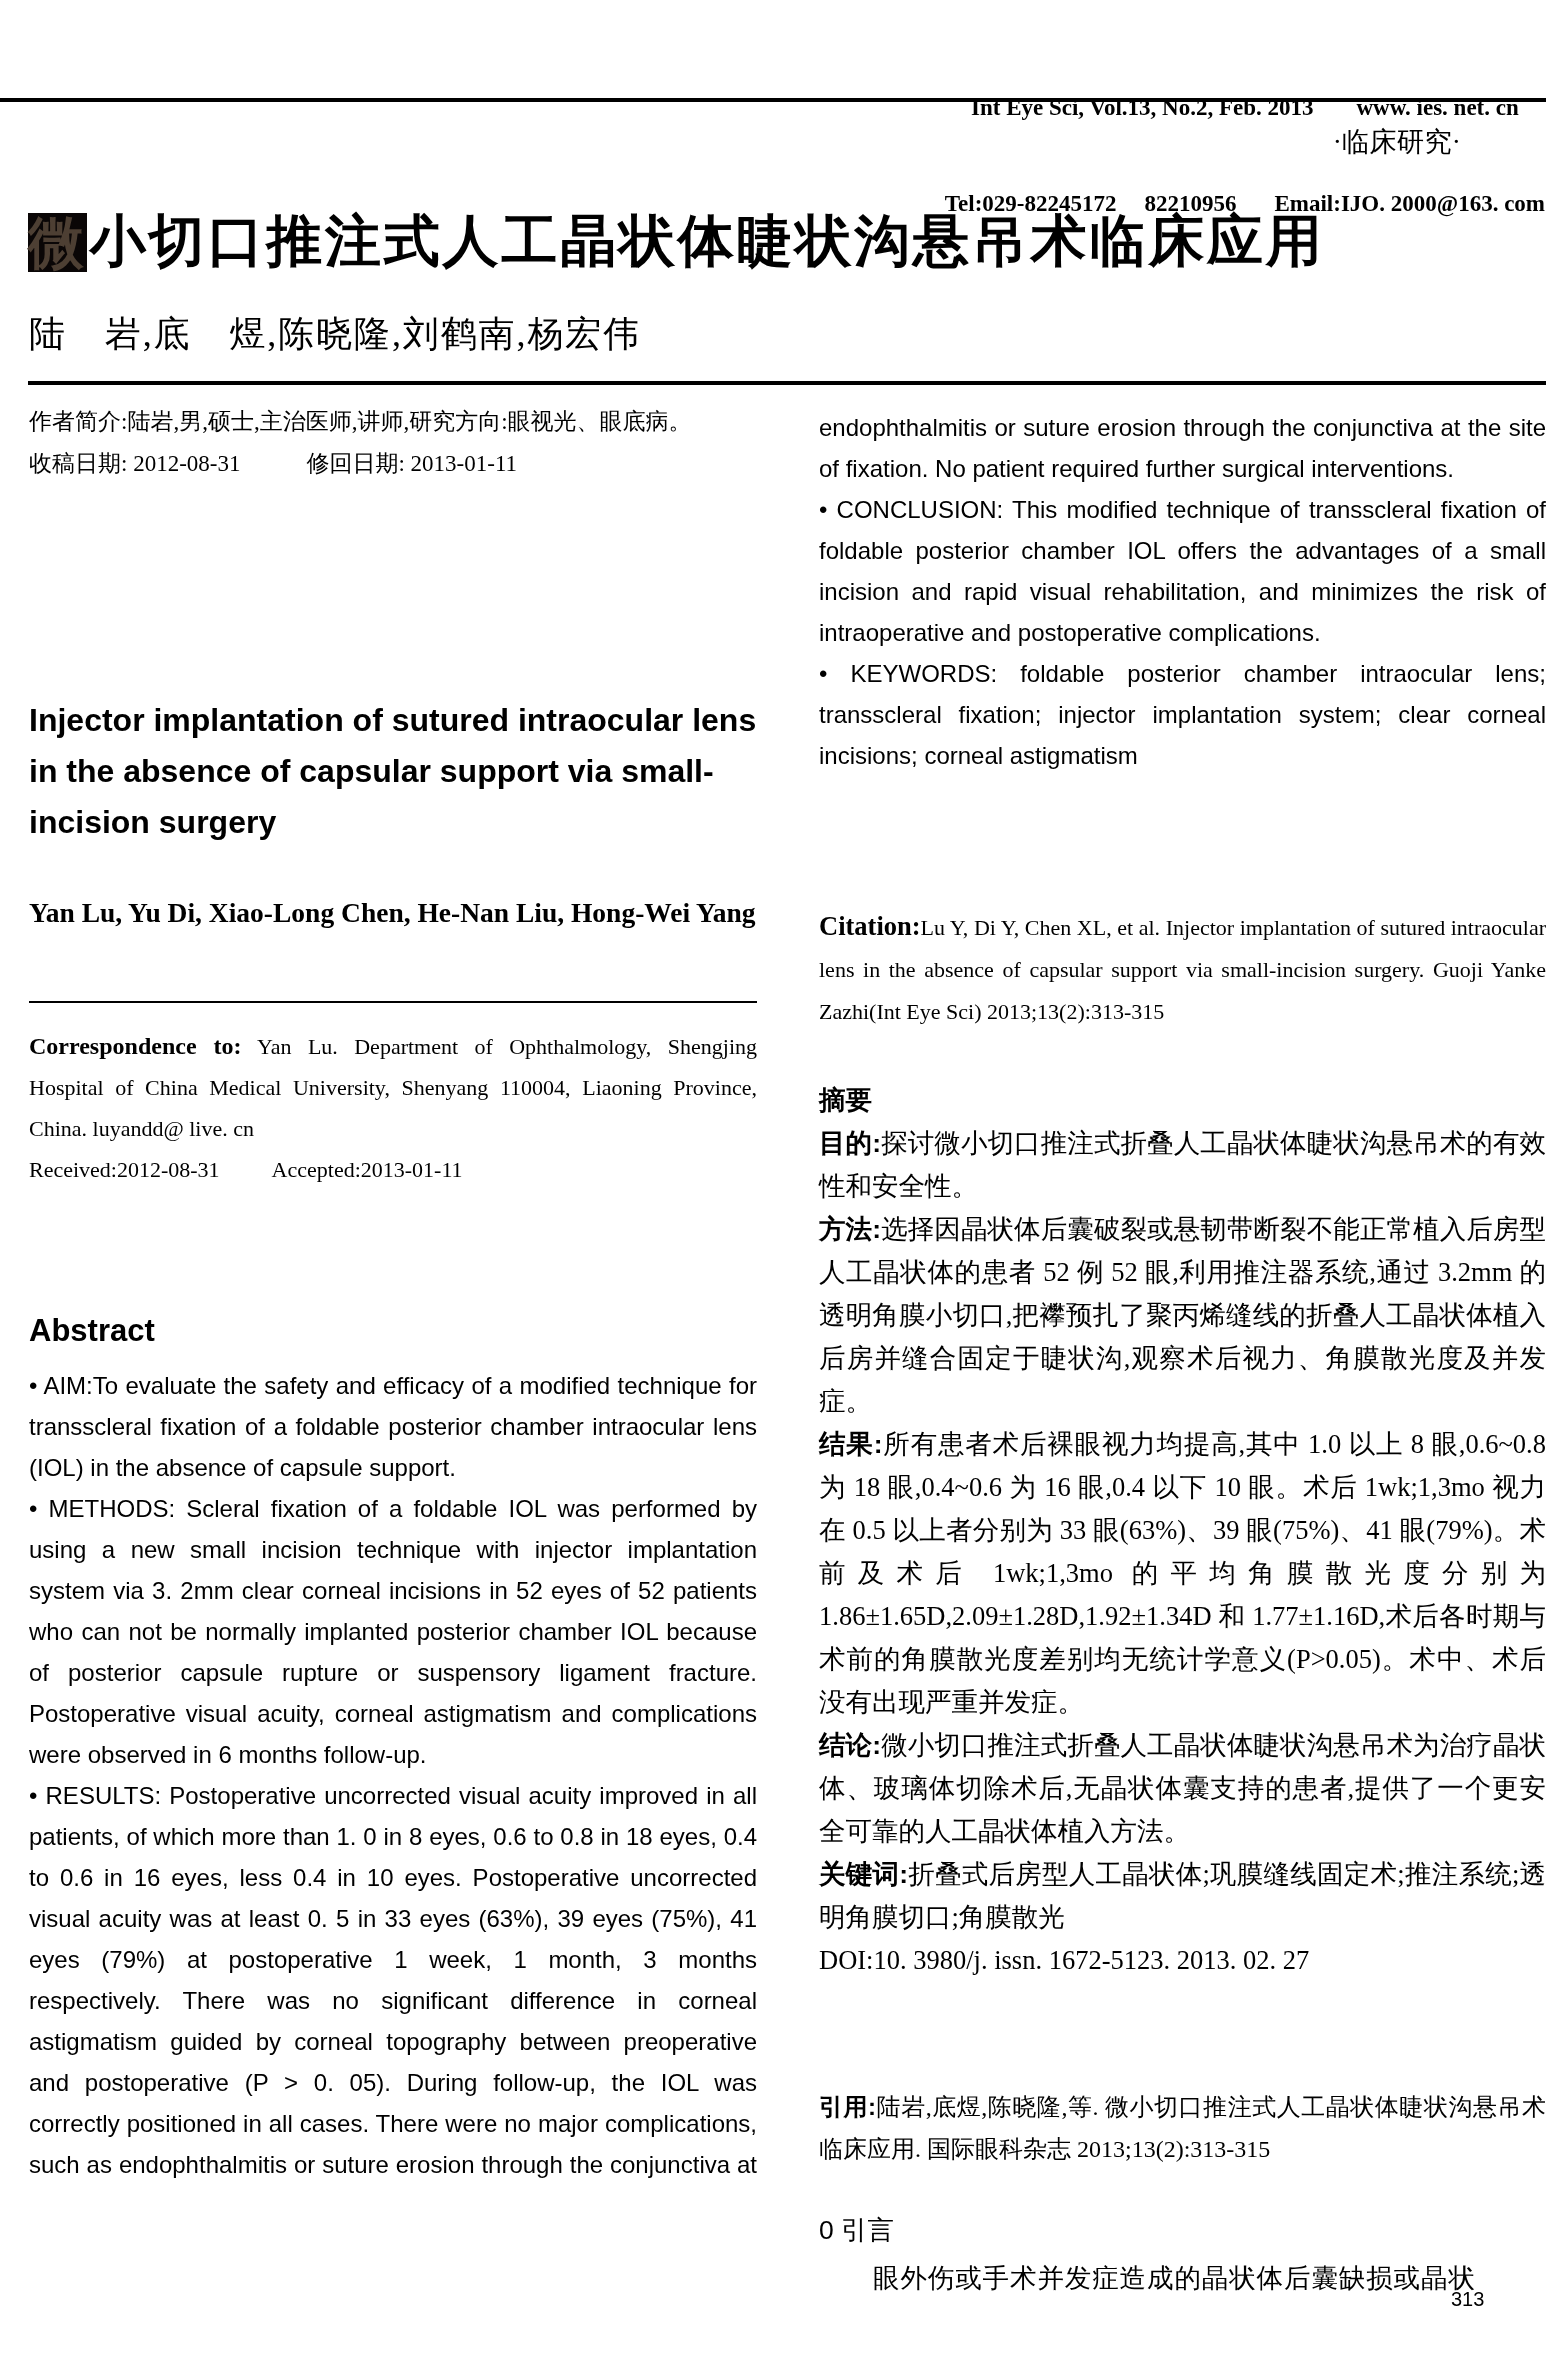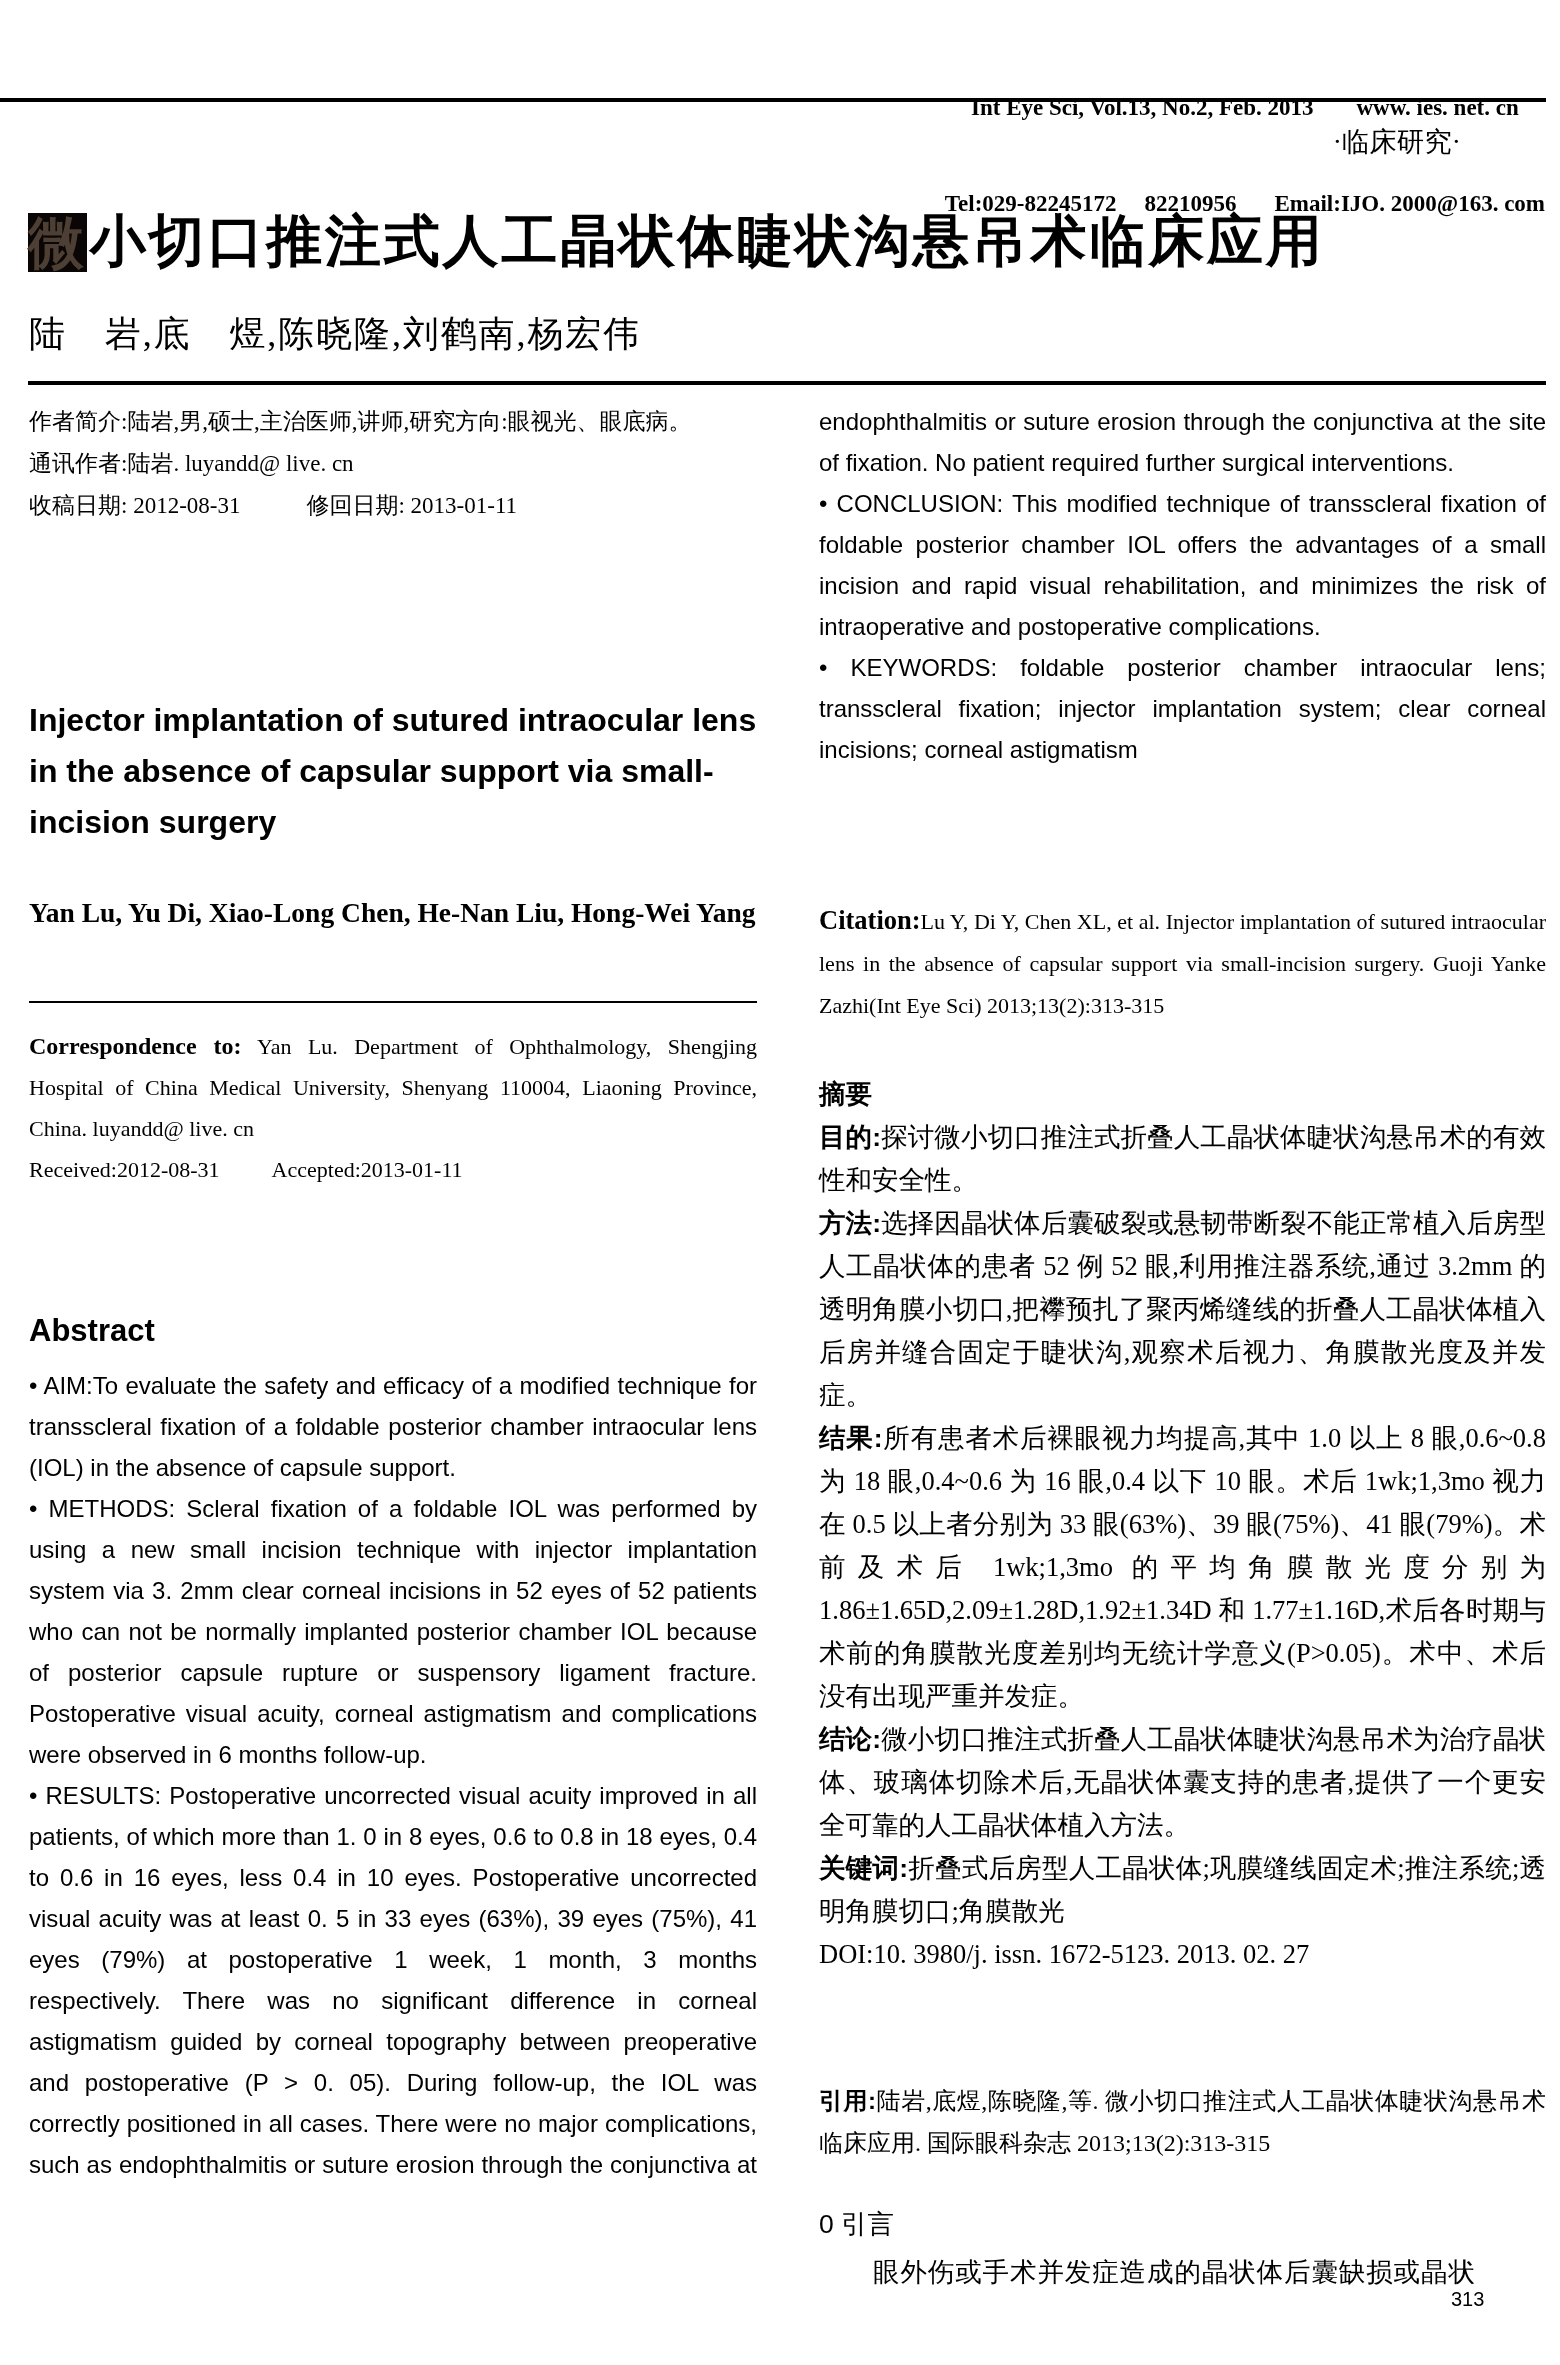--- a/index.html
+++ b/index.html
@@ -14,21 +14,21 @@
   .section-tag { right:99px; top:124px; font-size:27.5px; font-family:"Liberation Serif",serif; }
 
   
   .title { left:28px; top:204px; font-size:56px; font-family:"Liberation Sans",sans-serif; font-weight:bold; letter-spacing:2.8px; white-space:nowrap; display:flex; align-items:center; }
   .title .box { display:inline-block; width:59px; height:59px; background:#0a0606; color:#4d3f33; text-align:center; line-height:59px; margin-right:2.8px; }
   .authors-cn { left:29px; top:310px; font-size:36px; font-family:"Liberation Serif",serif; letter-spacing:1.9px; white-space:pre; }
   .rule-mid { left:28px; top:381px; width:1518px; height:4.3px; background:#000; }
 
   
   .col-l { left:29px; width:728px; }
-  .col-r { left:819px; width:727px; }
+  .col-r { left:819px; width:727px;margin-top:6px; }
   .cn { font-family:"Liberation Serif",serif; font-size:23px; line-height:42px; }
   .p-just { text-align:justify; text-align-last:left; }
   .en-title { top:695px; font-family:"Liberation Sans",sans-serif; font-weight:bold; font-size:32px; line-height:51px; }
   .en-authors { top:890px; font-family:"Liberation Serif",serif; font-weight:bold; font-size:27.5px; line-height:45px; }
   .rule-en { left:29px; top:1001px; width:728px; height:2.4px; background:#000; }
   .affil { top:1026px; font-family:"Liberation Serif",serif; font-size:22px; line-height:41px; }
   .abs-head { top:1313px; font-family:"Liberation Sans",sans-serif; font-weight:bold; font-size:31px; }
   .abs-body { font-family:"Liberation Sans",sans-serif; font-size:24px; line-height:41px; text-align:justify; text-align-last:justify; }
   .bold { font-weight:bold; }
   .ital { }
@@ -50,21 +50,20 @@
 
 <div class="abs title">
   <span class="box">微</span>
     <span>小切口推注式人工晶状体睫状沟悬吊术临床应用</span>
 </div>
 <div class="abs authors-cn">陆　岩,底　煜,陈晓隆,刘鹤南,杨宏伟</div>
 <div class="abs rule-mid"></div>
 
 <div class="abs col-l cn" style="top:401px;">
   <div>作者简介:陆岩,男,硕士,主治医师,讲师,研究方向:眼视光、眼底病。</div>
-  <div>通讯作者:陆岩. luyandd@ live. cn</div>
   <div><span>收稿日期: 2012-08-31</span><span style="display:inline-block;width:66px"></span><span>修回日期: 2013-01-11</span></div>
 </div>
 
 <div class="abs col-l en-title">Injector implantation of sutured intraocular lens in the absence of capsular support via small-incision surgery</div>
 <div class="abs col-l en-authors">Yan Lu, Yu Di, Xiao-Long Chen, He-Nan Liu, Hong-Wei Yang</div>
 <div class="abs rule-en"></div>
 
 <div class="abs col-l affil p-just">
   <div><span class="bold" style="font-size:24px">Correspondence to:</span> <span>Yan Lu. Department of Ophthalmology, Shengjing Hospital of China Medical University, Shenyang 110004, Liaoning Province, China. luyandd@ live. cn</span></div>
   <div><span>Received:2012-08-31</span><span style="display:inline-block;width:52px"></span><span>Accepted:2013-01-11</span></div>

